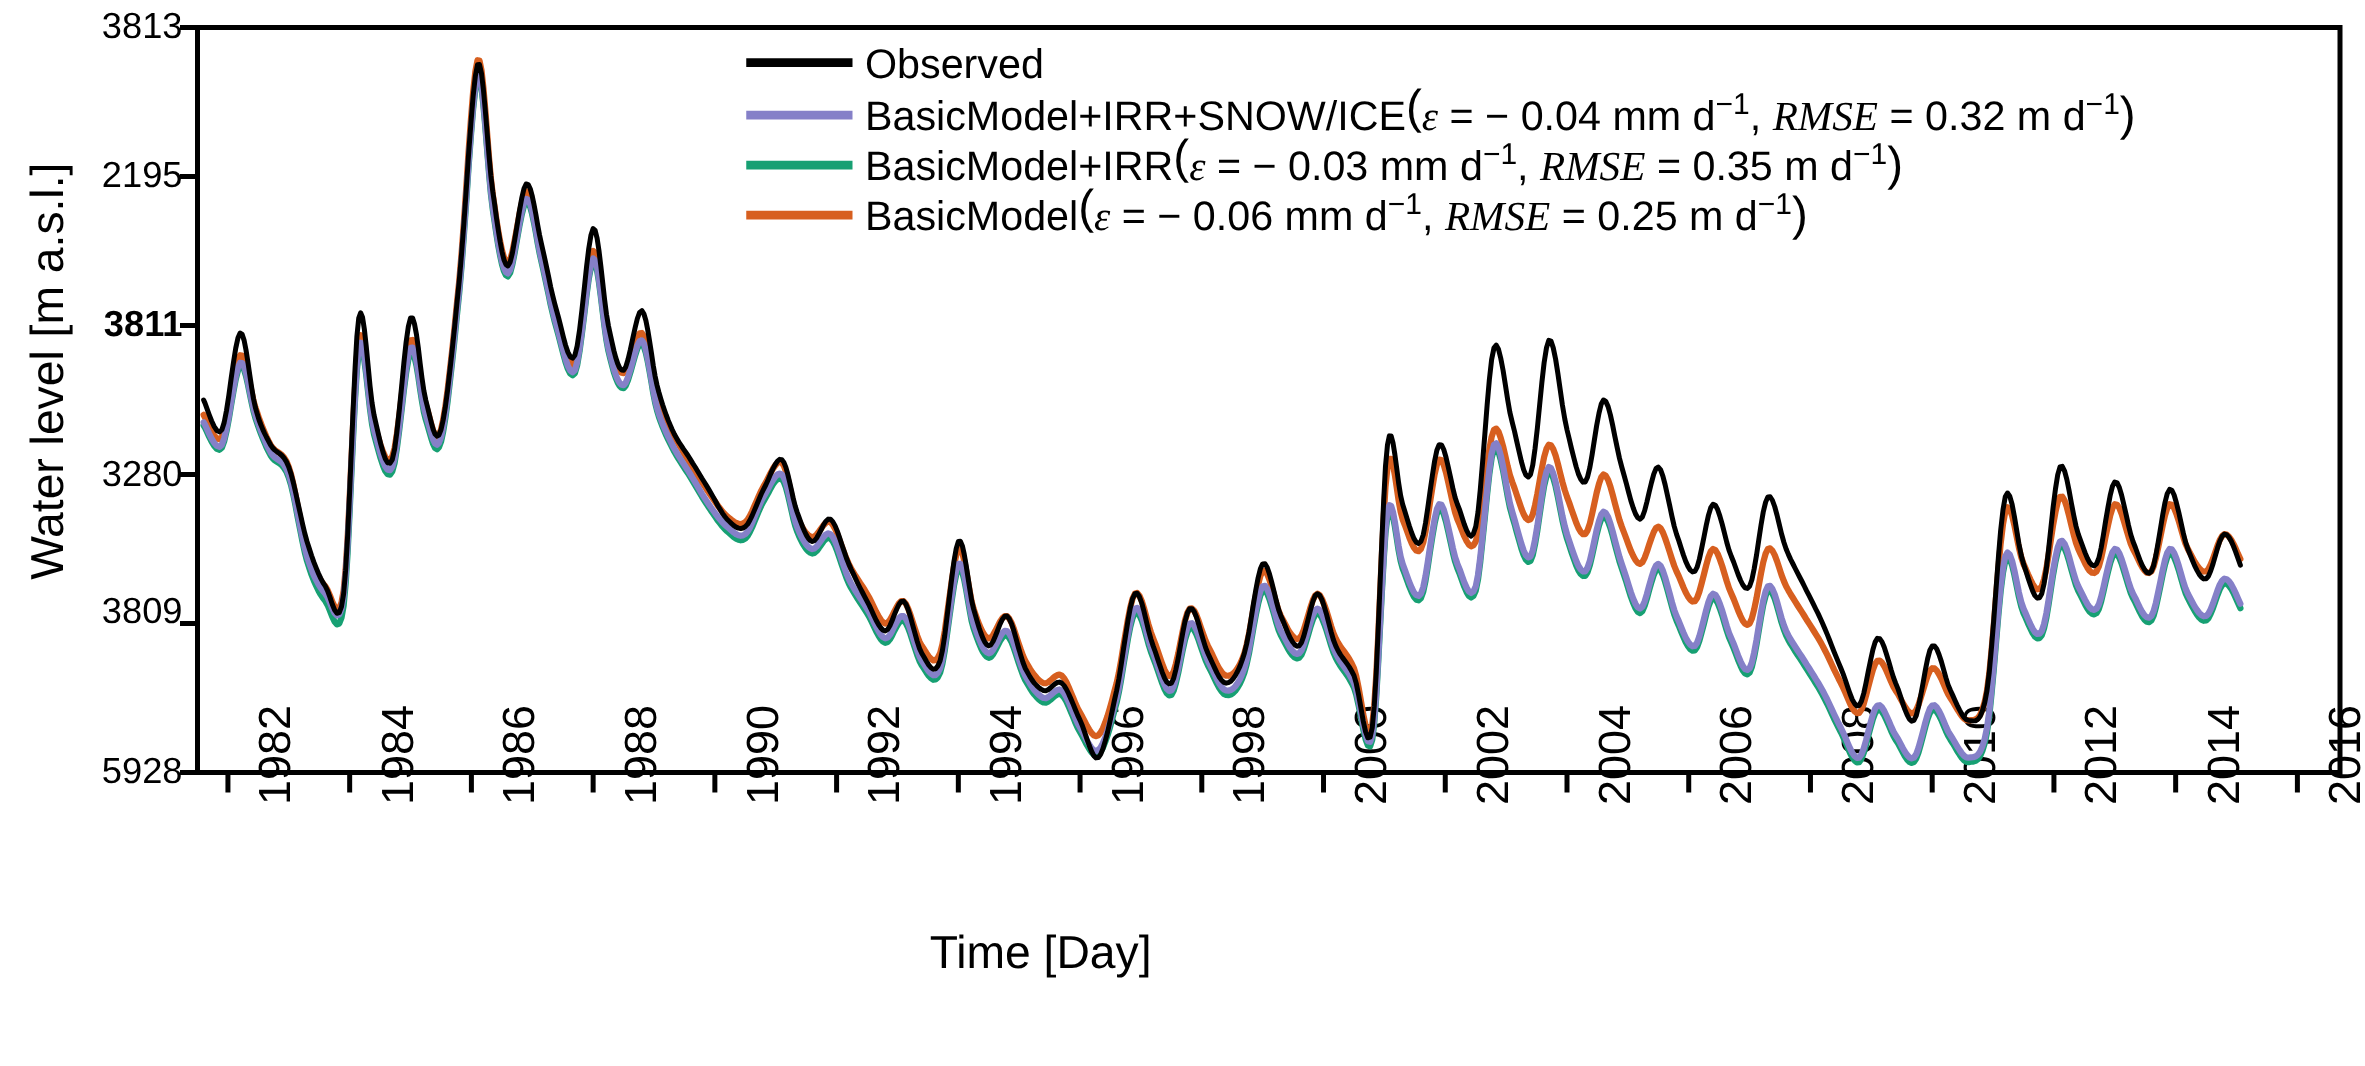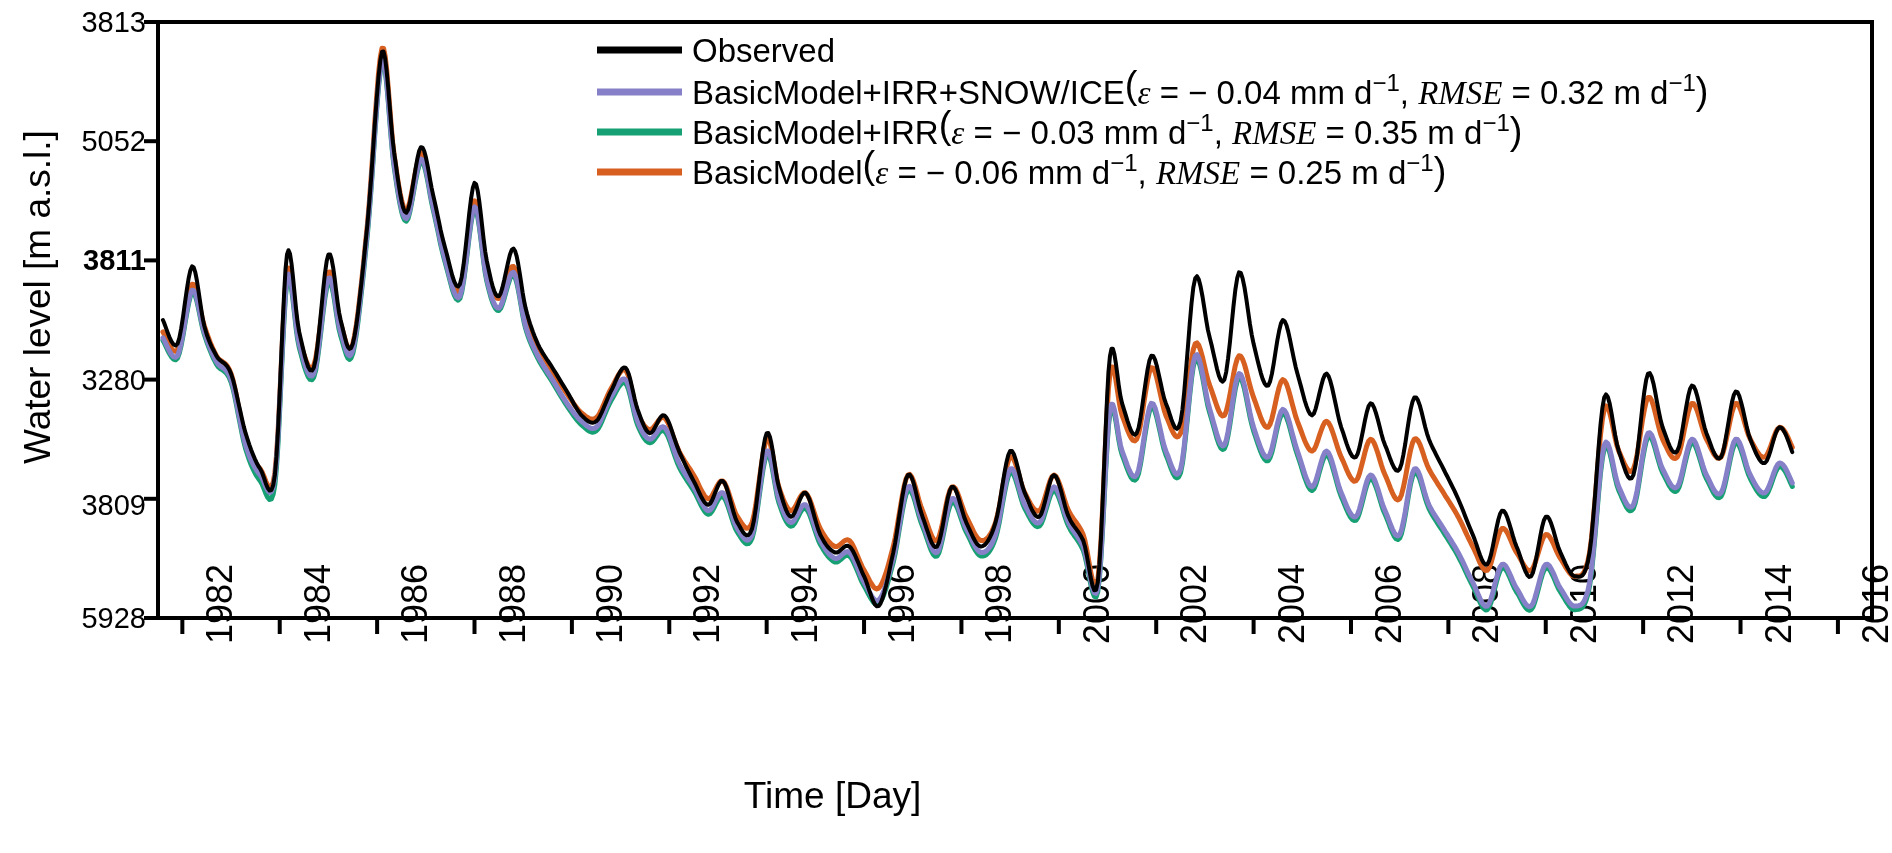--- a/index.html
+++ b/index.html
@@ -6,21 +6,21 @@
   html,body{margin:0;padding:0;background:#ffffff;}
   body{width:1892px;height:853px;font-family:"Liberation Sans",sans-serif;color:#000;overflow:hidden;}
   #figure{position:relative;width:1892px;height:853px;background:#fff;}
   .ylabel{
     position:absolute;left:-222px;top:276px;width:520px;
     transform:rotate(-90deg);
     text-align:center;font-size:37px;letter-spacing:0px;
     color:#000;white-space:nowrap;
   }
   .xlabel{
-    position:absolute;left:0;top:775px;width:1665px;text-align:center;
+    position:absolute;left:0;top:741px;width:1665px;text-align:center;
     font-size:37px;color:#000;
   }
   .ytick{
     position:absolute;right:0;text-align:right;font-size:29px;color:#000;
     transform:translateY(-50%);white-space:nowrap;
   }
   .ytickwrap{position:absolute;left:0;top:0;width:146px;height:853px;}
   .xtick{
     position:absolute;font-size:36px;color:#000;white-space:nowrap;
     transform-origin:left top;transform:rotate(-90deg);
@@ -32,24 +32,24 @@
 </head>
 <body>
 
 <div id="figure">
 
   <div class="ylabel">Water level [m a.s.l.]</div>
   <div class="xlabel">Time [Day]</div>
 
   <div class="ytickwrap" id="yticks">
       <div class="ytick" style="top: 618px;">5928</div>
-      <div class="ytick" style="top: 505px;">3809</div>
+      <div class="ytick" style="top: 490px;">3809</div>
       <div class="ytick" style="top: 379.6px;">3280</div>
       <div class="ytick" style="top: 260.4px; font-weight: bold;">3811</div>
-      <div class="ytick" style="top: 141.2px;">5052</div>
+      <div class="ytick" style="top: 141.2px;">2195</div>
       <div class="ytick" style="top: 22px;">3813</div>
     </div>
   <div id="xticks">
       <div class="xtick" style="left: 199.347px; top: 644px;">1982</div>
       <div class="xtick" style="left: 296.733px; top: 644px;">1984</div>
       <div class="xtick" style="left: 394.119px; top: 644px;">1986</div>
       <div class="xtick" style="left: 491.506px; top: 644px;">1988</div>
       <div class="xtick" style="left: 588.892px; top: 644px;">1990</div>
       <div class="xtick" style="left: 686.278px; top: 644px;">1992</div>
       <div class="xtick" style="left: 783.665px; top: 644px;">1994</div>

